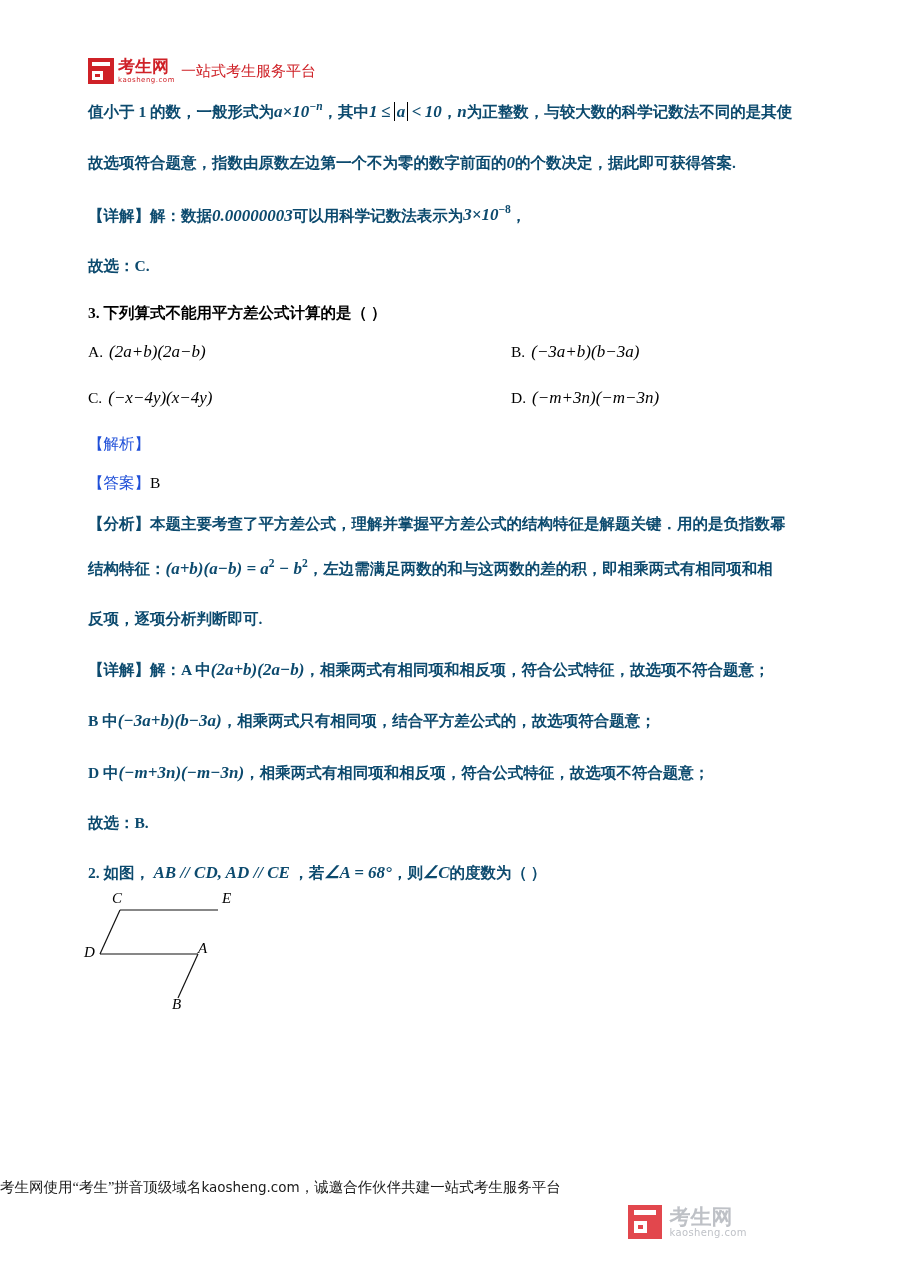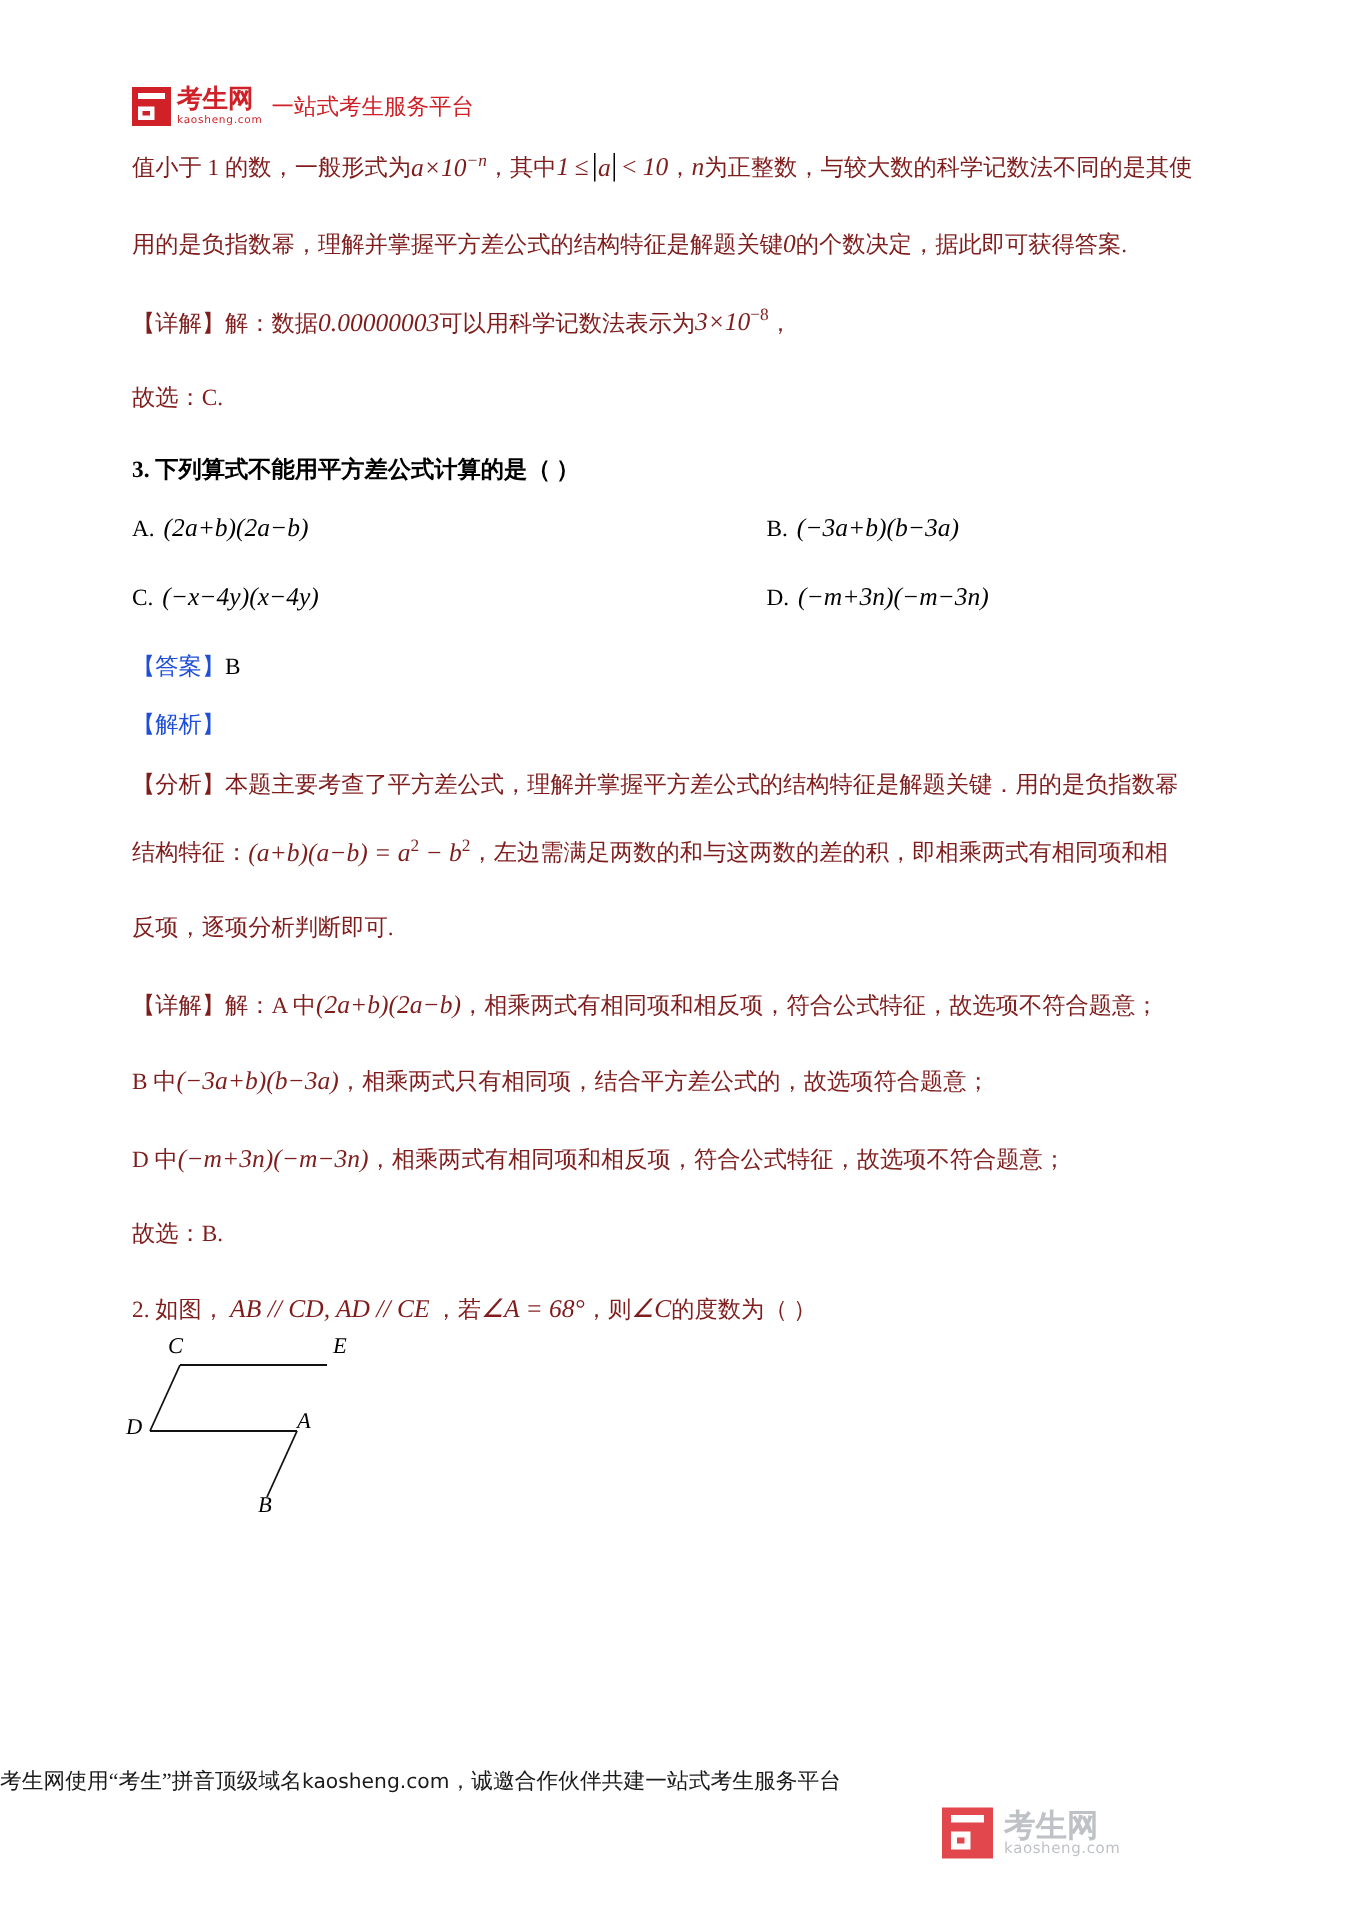--- a/index.html
+++ b/index.html
@@ -83,21 +83,22 @@
     padding-bottom: 3px;
     margin-left: 2px;
     white-space: nowrap;
   }
   
   .para {
     font-size: 15.5px;
     line-height: 1.5;
     margin: 0 0 26px 0;
     text-align: justify;
-    color: #7f1d1d;
+    color: #0c4a6e;
+    font-weight: bold;
   }
   .para.tight { margin-bottom: 20px; }
   .blue { color: #1f4fd8; }
   .mq {
     font-family: "Liberation Serif", serif;
     font-style: italic;
     white-space: nowrap;
   }
   sup.exp {
     font-size: 0.68em;
@@ -214,21 +215,21 @@
         <span class="logo-sub">kaosheng.com</span>
       </div>
       <div class="logo-slogan">一站式考生服务平台</div>
     </div>
 
     <p class="para" style="margin-top:14px;">
       <span>值小于 1 的数，一般形式为</span><span class="mq big"><i>a</i>×10<sup class="expi">−<i>n</i></sup></span><span>，其中</span><span class="mq big">1 ≤ <span class="abs"><i>a</i></span> &lt; 10</span><span>，</span><span class="mq big"><i>n</i></span><span>为正整数，与较大数的科学记数法不同的是其使</span>
     </p>
 
     <p class="para">
-      <span>用的是负指数幂，理解并掌握平方差公式的结构特征是解题关键</span><span class="mq big">0</span><span>的个数决定，据此即可获得答案.</span>
+      <span>故选项符合题意，指数由原数左边第一个不为零的数字前面的</span><span class="mq big">0</span><span>的个数决定，据此即可获得答案.</span>
     </p>
 
     <p class="para">
       <span>【详解】解：数据</span><span class="mq big">0.00000003</span><span>可以用科学记数法表示为</span><span class="mq big">3×10<sup class="exp">−8</sup></span><span>，</span>
     </p>
 
     <p class="para">故选：C.</p>
 
     <p class="q-line">3. 下列算式不能用平方差公式计算的是（        ）</p>
 
@@ -244,25 +245,25 @@
       <div class="opt">
         <span class="opt-label">C.</span>
         <span class="mq big">(−<i>x</i>−4<i>y</i>)(<i>x</i>−4<i>y</i>)</span>
       </div>
       <div class="opt opt-b">
         <span class="opt-label">D.</span>
         <span class="mq big">(−<i>m</i>+3<i>n</i>)(−<i>m</i>−3<i>n</i>)</span>
       </div>
     </div>
 
+    <p class="ans-line blue">【解析】</p>
+
     <p class="ans-line">
       <span class="blue">【答案】</span><span>B</span>
     </p>
-
-    <p class="ans-line blue">【解析】</p>
 
     <p class="para tight">
       <span>【分析】</span><span>本题主要考查了平方差公式，理解并掌握平方差公式的结构特征是解题关键．用的是负指数幂</span>
     </p>
 
     <p class="para">
       <span>结构特征：</span><span class="mq big">(<i>a</i>+<i>b</i>)(<i>a</i>−<i>b</i>) = <i>a</i><sup class="exp">2</sup> − <i>b</i><sup class="exp">2</sup></span><span>，左边需满足两数的和与这两数的差的积，即相乘两式有相同项和相</span>
     </p>
 
     <p class="para">反项，逐项分析判断即可.</p>

